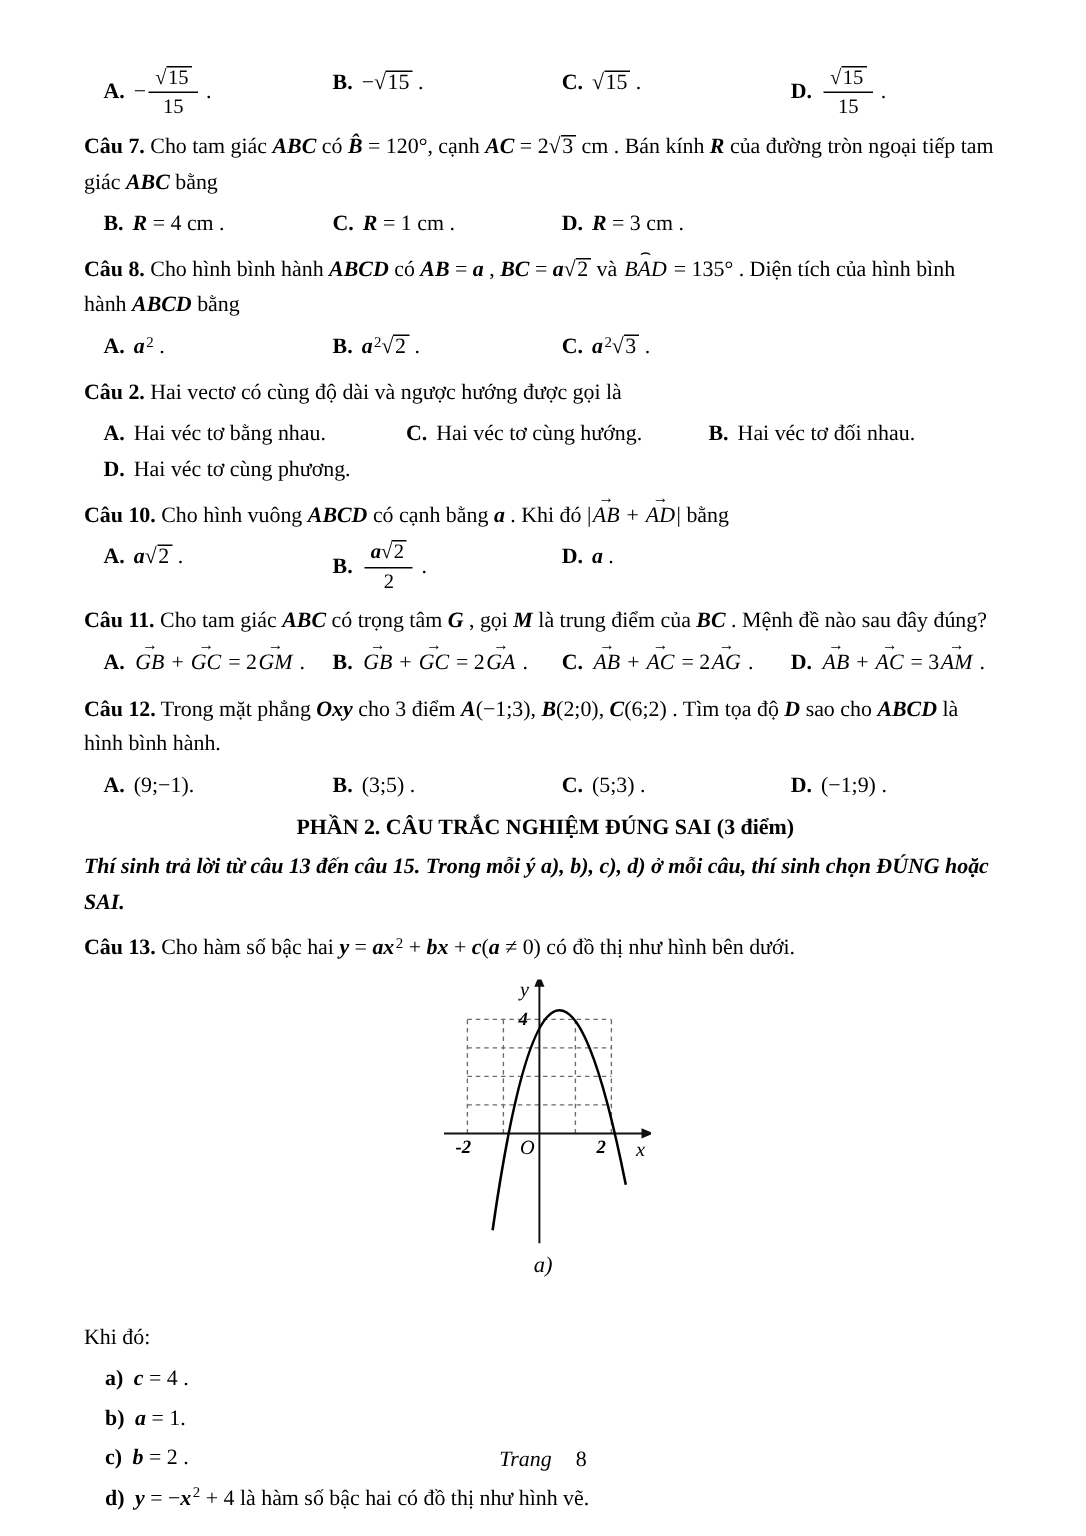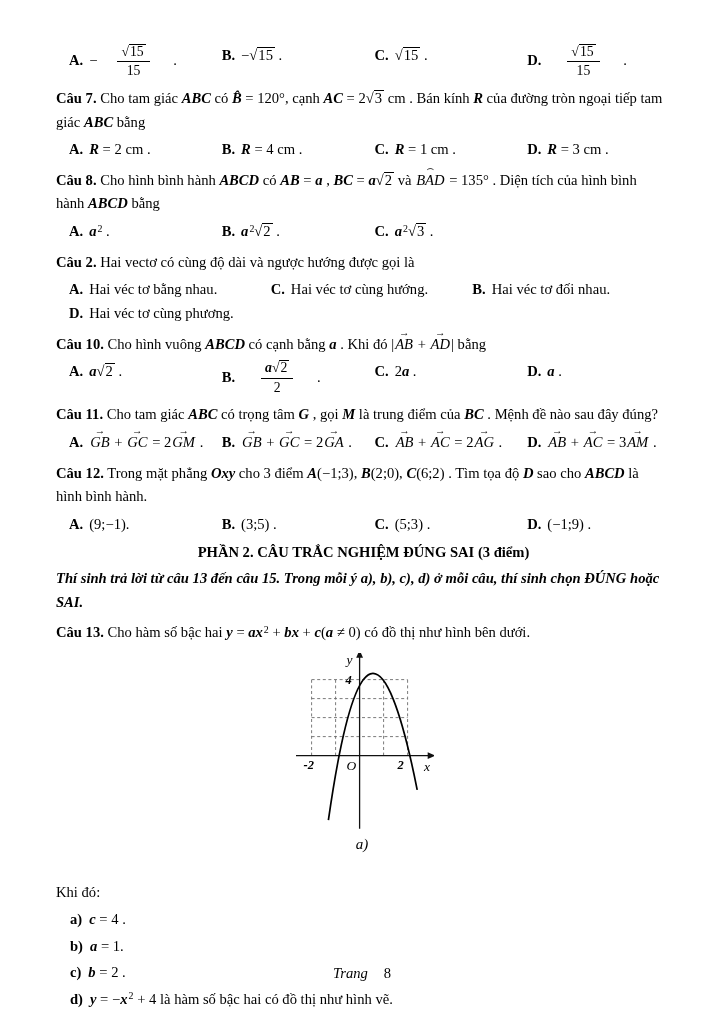--- a/index.html
+++ b/index.html
@@ -12,21 +12,21 @@
   .note{margin-top:2px;}
   .plain{margin-top:10px;}
   .bold{font-weight:bold;}
   .mi{font-style:italic;font-weight:bold;}
   .bi{font-weight:bold;font-style:italic;}
   .sup{font-size:0.68em;position:relative;top:-0.45em;margin-left:1px;}
   .sqrt{white-space:nowrap;}
   .sqrt .rad{font-style:normal;}
   .sqrt .radicand{border-top:1px solid #000;padding:0 2px 0 1px;line-height:1.05;display:inline-block;}
   .frac{display:inline-flex;flex-direction:column;text-align:center;vertical-align:middle;
-        font-size:0.94em;line-height:1.2;margin:0 20px;}
+        font-size:0.94em;line-height:1.2;margin:0 2px;}
   .frac .num{border-bottom:1px solid #000;padding:0 4px 1px;}
   .frac .den{padding:1px 4px 0;}
   .vec{position:relative;display:inline-block;font-style:italic;padding:0 1px;}
   .vec::after{content:"\2192";position:absolute;left:50%;transform:translateX(-50%);
               top:-0.82em;font-size:0.72em;font-style:normal;}
   .arc{position:relative;display:inline-block;font-style:italic;padding:0 1px;}
   .arc::after{content:"\2322";position:absolute;left:50%;transform:translateX(-50%);
               top:-0.72em;font-size:0.8em;font-style:normal;}
   .opts{display:grid;padding-left:13px;margin:4px 0 1px;column-gap:6px;}
   .cols4{grid-template-columns:1fr 1fr 1fr 0.96fr;}
@@ -59,21 +59,20 @@
           </span><span> .</span></span></div>
       <div class="opt"><span class="optlabel">B.</span><span><span>−</span><span class="sqrt"><span class="rad">√</span><span class="radicand">15</span></span><span> .</span></span></div>
       <div class="opt"><span class="optlabel">C.</span><span><span class="sqrt"><span class="rad">√</span><span class="radicand">15</span></span><span> .</span></span></div>
       <div class="opt"><span class="optlabel">D.</span><span><span class="frac">
             <span class="num"><span class="sqrt"><span class="rad">√</span><span class="radicand">15</span></span></span>
             <span class="den"><span>15</span></span>
           </span><span> .</span></span></div>
     </div>
     <p class="para question"><span class="bold">Câu 7.</span><span> Cho tam giác </span><span class="mi">ABC</span><span> có </span><span class="mi">B̂</span><span> = 120°, cạnh </span><span class="mi">AC</span><span> = 2</span><span class="sqrt"><span class="rad">√</span><span class="radicand">3</span></span><span> cm . Bán kính </span><span class="mi">R</span><span> của đường tròn ngoại tiếp tam giác </span><span class="mi">ABC</span><span> bằng</span></p>
     <div class="opts cols4">
-      <div class="opt"><span class="optlabel">A.</span><span><span class="mi">R</span><span> = 2 cm .</span></span></div>
       <div class="opt"><span class="optlabel">B.</span><span><span class="mi">R</span><span> = 4 cm .</span></span></div>
       <div class="opt"><span class="optlabel">C.</span><span><span class="mi">R</span><span> = 1 cm .</span></span></div>
       <div class="opt"><span class="optlabel">D.</span><span><span class="mi">R</span><span> = 3 cm .</span></span></div>
     </div>
     <p class="para question"><span class="bold">Câu 8.</span><span> Cho hình bình hành </span><span class="mi">ABCD</span><span> có </span><span class="mi">AB</span><span> = </span><span class="mi">a</span><span> , </span><span class="mi">BC</span><span> = </span><span class="mi">a</span><span class="sqrt"><span class="rad">√</span><span class="radicand">2</span></span><span> và </span><span class="arc">BAD</span><span> = 135° . Diện tích của hình bình hành </span><span class="mi">ABCD</span><span> bằng</span></p>
     <div class="opts cols4">
       <div class="opt"><span class="optlabel">A.</span><span><span class="mi">a</span><span class="sup">2</span><span> .</span></span></div>
       <div class="opt"><span class="optlabel">B.</span><span><span class="mi">a</span><span class="sup">2</span><span class="sqrt"><span class="rad">√</span><span class="radicand">2</span></span><span> .</span></span></div>
       <div class="opt"><span class="optlabel">C.</span><span><span class="mi">a</span><span class="sup">2</span><span class="sqrt"><span class="rad">√</span><span class="radicand">3</span></span><span> .</span></span></div>
     </div>
@@ -84,21 +83,20 @@
       <div class="opt"><span class="optlabel">B.</span><span><span>Hai véc tơ đối nhau.</span></span></div>
       <div class="opt"><span class="optlabel">D.</span><span><span>Hai véc tơ cùng phương.</span></span></div>
     </div>
     <p class="para question"><span class="bold">Câu 10.</span><span> Cho hình vuông </span><span class="mi">ABCD</span><span> có cạnh bằng </span><span class="mi">a</span><span> . Khi đó </span><span>|</span><span class="vec">AB</span><span> + </span><span class="vec">AD</span><span>|</span><span> bằng</span></p>
     <div class="opts cols4">
       <div class="opt"><span class="optlabel">A.</span><span><span class="mi">a</span><span class="sqrt"><span class="rad">√</span><span class="radicand">2</span></span><span> .</span></span></div>
       <div class="opt"><span class="optlabel">B.</span><span><span class="frac">
             <span class="num"><span class="mi">a</span><span class="sqrt"><span class="rad">√</span><span class="radicand">2</span></span></span>
             <span class="den"><span>2</span></span>
           </span><span> .</span></span></div>
-      <div class="opt"><span class="optlabel">C.</span><span><span>2</span><span class="mi">a</span><span> .</span></span></div>
       <div class="opt"><span class="optlabel">D.</span><span><span class="mi">a</span><span> .</span></span></div>
     </div>
     <p class="para question"><span class="bold">Câu 11.</span><span> Cho tam giác </span><span class="mi">ABC</span><span> có trọng tâm </span><span class="mi">G</span><span> , gọi </span><span class="mi">M</span><span> là trung điểm của </span><span class="mi">BC</span><span> . Mệnh đề nào sau đây đúng?</span></p>
     <div class="opts cols4">
       <div class="opt"><span class="optlabel">A.</span><span><span class="vec">GB</span><span> + </span><span class="vec">GC</span><span> = 2</span><span class="vec">GM</span><span> .</span></span></div>
       <div class="opt"><span class="optlabel">B.</span><span><span class="vec">GB</span><span> + </span><span class="vec">GC</span><span> = 2</span><span class="vec">GA</span><span> .</span></span></div>
       <div class="opt"><span class="optlabel">C.</span><span><span class="vec">AB</span><span> + </span><span class="vec">AC</span><span> = 2</span><span class="vec">AG</span><span> .</span></span></div>
       <div class="opt"><span class="optlabel">D.</span><span><span class="vec">AB</span><span> + </span><span class="vec">AC</span><span> = 3</span><span class="vec">AM</span><span> .</span></span></div>
     </div>
     <p class="para question"><span class="bold">Câu 12.</span><span> Trong mặt phẳng </span><span class="mi">Oxy</span><span> cho 3 điểm </span><span class="mi">A</span><span>(−1;3), </span><span class="mi">B</span><span>(2;0), </span><span class="mi">C</span><span>(6;2) . Tìm tọa độ </span><span class="mi">D</span><span> sao cho </span><span class="mi">ABCD</span><span> là hình bình hành.</span></p>

